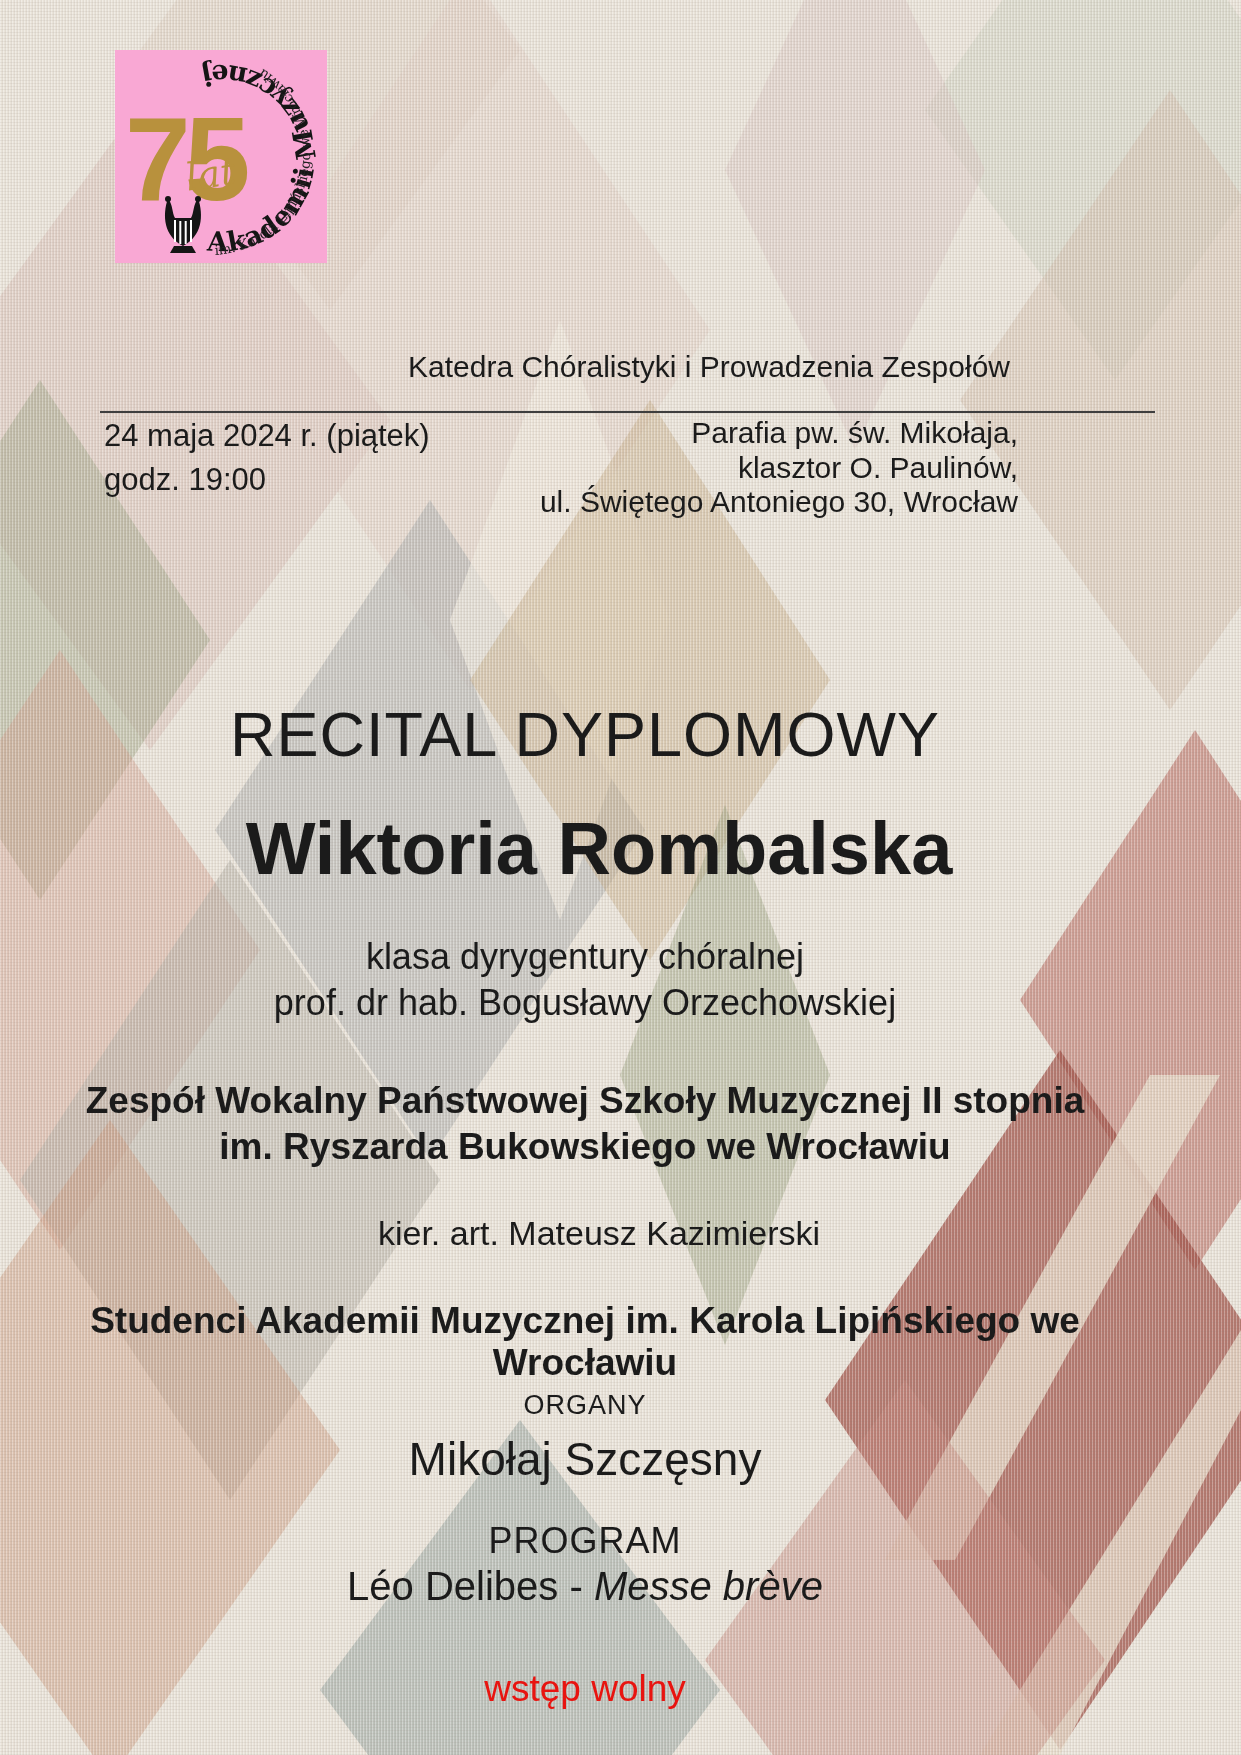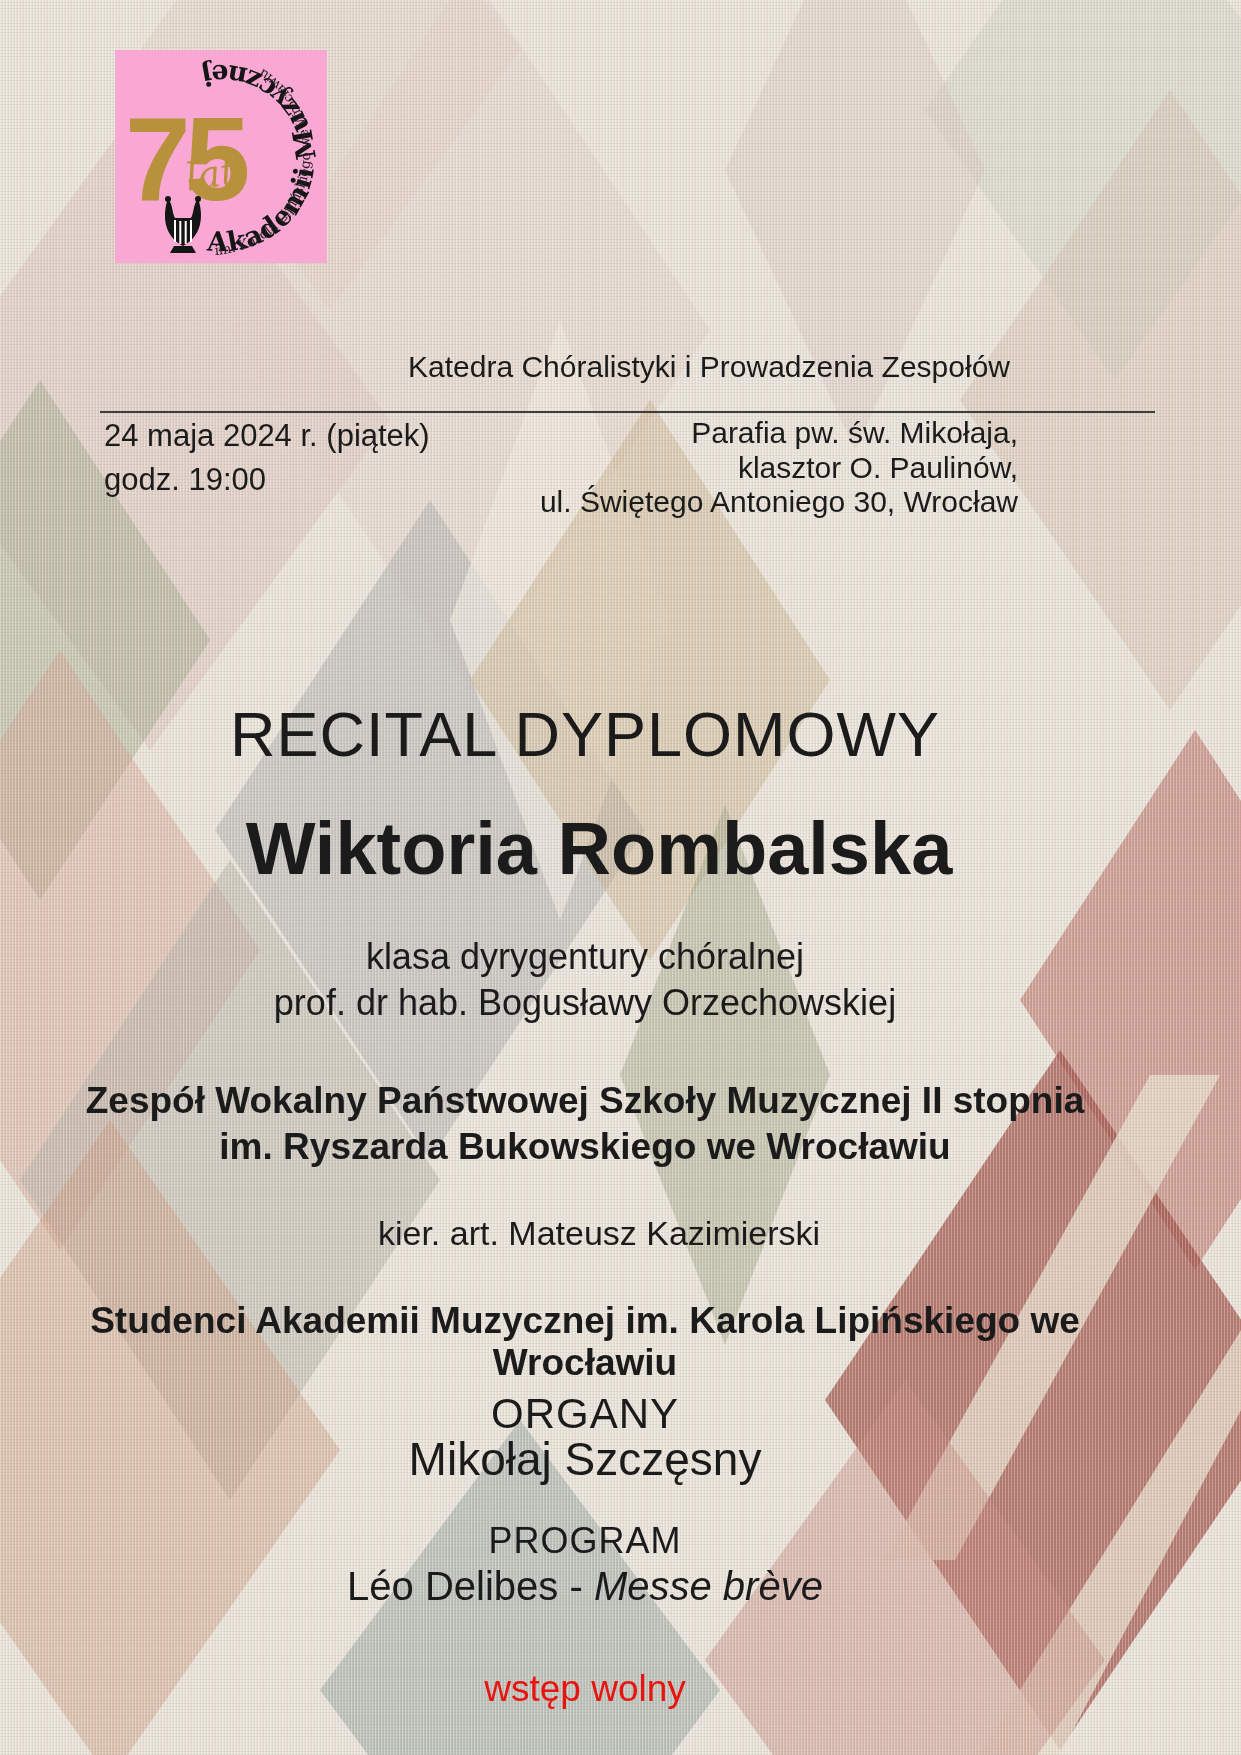--- a/index.html
+++ b/index.html
@@ -30,21 +30,21 @@
   .venue{top:416px;right:223px;text-align:right;font-size:30px;line-height:34.5px;}
   .cblock{position:absolute;left:0;right:115px;text-align:center;margin-left:44px;}
   .recital-title{top:698px;font-size:63px;letter-spacing:1px;font-weight:400;}
   .performer{top:806px;font-size:74px;font-weight:700;padding-left:28px;}
   .class1{top:936px;font-size:36px;}
   .class2{top:982px;font-size:36px;}
   .ens1{top:1080px;font-size:37px;font-weight:700;}
   .ens2{top:1126px;font-size:37px;font-weight:700;}
   .kier{top:1214px;font-size:34px;padding-left:28px;}
   .students{top:1300px;font-size:37px;font-weight:700;}
-  .organy{top:1390px;font-size:42px;letter-spacing:1px;}
+  .organy{top:1390px;font-size:27px;letter-spacing:1px;}
   .organ-perf{top:1432px;font-size:46px;}
   .program{top:1520px;font-size:36px;letter-spacing:1px;}
   .piece{top:1564px;font-size:40px;font-weight:400;}
   .piece em{font-style:italic;}
   .admission{top:1668px;font-size:37px;color:#e81410;}
 </style>
 </head>
 <body>
 
 <div class="poster">

